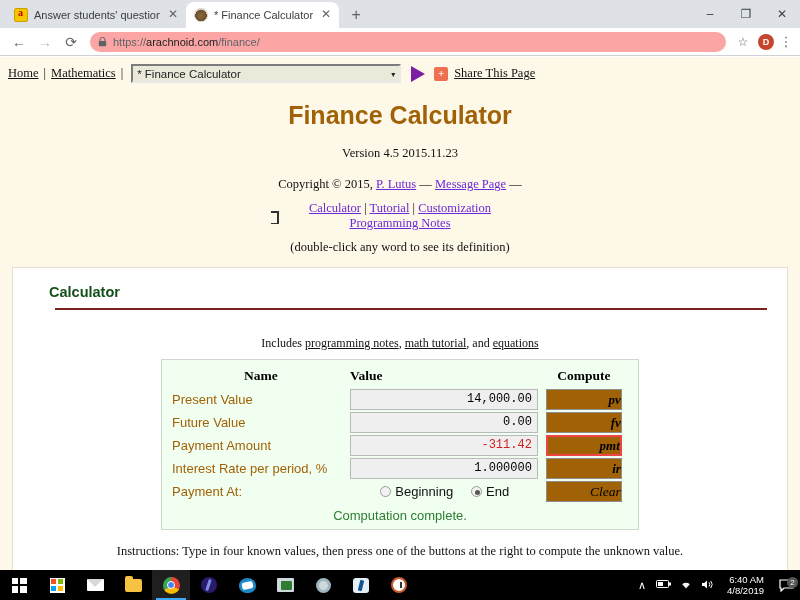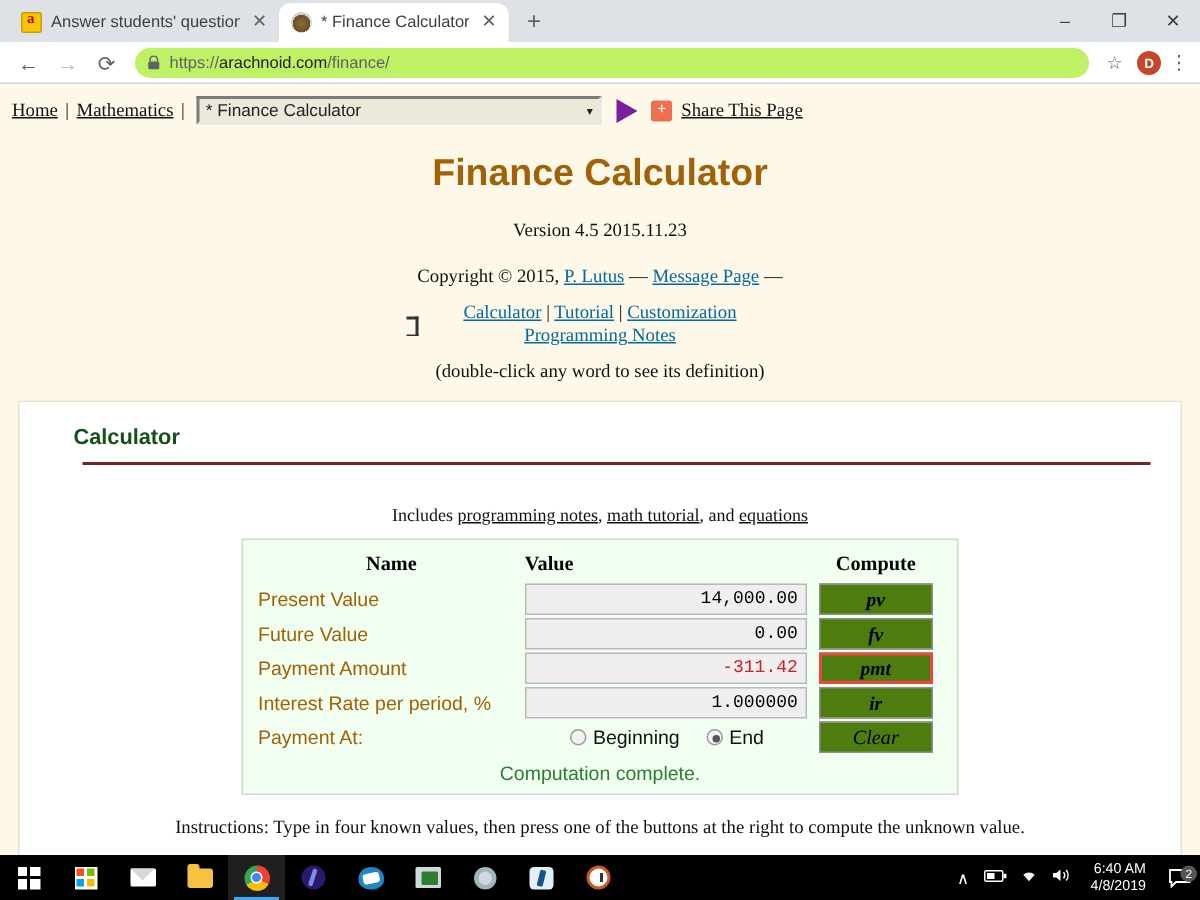--- a/index.html
+++ b/index.html
@@ -109,21 +109,21 @@
     width: 26px; height: 26px;
     display: flex; align-items: center; justify-content: center;
     color: #5f6368;
     font-size: 14px;
     flex: 0 0 26px;
   }
   .navbtn.disabled { color: #bdc1c6; }
   .omnibox {
     flex: 1;
     height: 20px;
-    background: #bef264;
+    background: #fca5a5;
     border-radius: 10px;
     display: flex;
     align-items: center;
     padding: 0 8px;
     margin: 0 6px;
     font-size: 11px;
     color: #202124;
   }
   .lock { margin-right: 6px; color: #5f6368; font-size: 9px; display:inline-flex; }
   .url-dim { color: #5f6368; }
@@ -212,21 +212,21 @@
     font-family: "Liberation Sans", sans-serif;
     font-weight: bold;
   }
   .centerline {
     text-align: center;
     font-size: 12.5px;
     color: #111;
     margin-top: 16px;
     font-family: "Liberation Serif", serif;
   }
-  .centerline a { color: #0369a1; text-decoration: underline; }
+  .centerline a { color: #6d28d9; text-decoration: underline; }
   .centerline.tight { margin-top: 9px; }
 
   .contentbox {
     margin: 12px 12px 0 12px;
     background: #ffffff;
     border: 1px solid #e6dfcb;
     height: 330px;
     padding: 12px 18px 0 18px;
     position: relative;
   }
@@ -291,28 +291,28 @@
     text-align: right;
     padding: 0 5px;
     color: #000;
     line-height: 19px;
     display: block;
   }
   .valinput.neg { color: #d02020; }
   .cbtn {
     width: 76px;
     height: 21px;
-    background: #4d7c0f;
+    background: #a16207;
     border: 1px solid #8e8e8e;
     font-family: "Liberation Serif", serif;
     font-style: italic;
     font-weight: bold;
     font-size: 13px;
     color: #000;
-    text-align: center;
+    text-align: right;
     line-height: 19px;
     margin: 0 auto;
     display: block;
   }
   .cbtn.focused {
     border: 2px solid #ef4444;
     line-height: 17px;
   }
   .cbtn.clear { font-weight: normal; font-size: 13.5px; }
   .radiorow {

